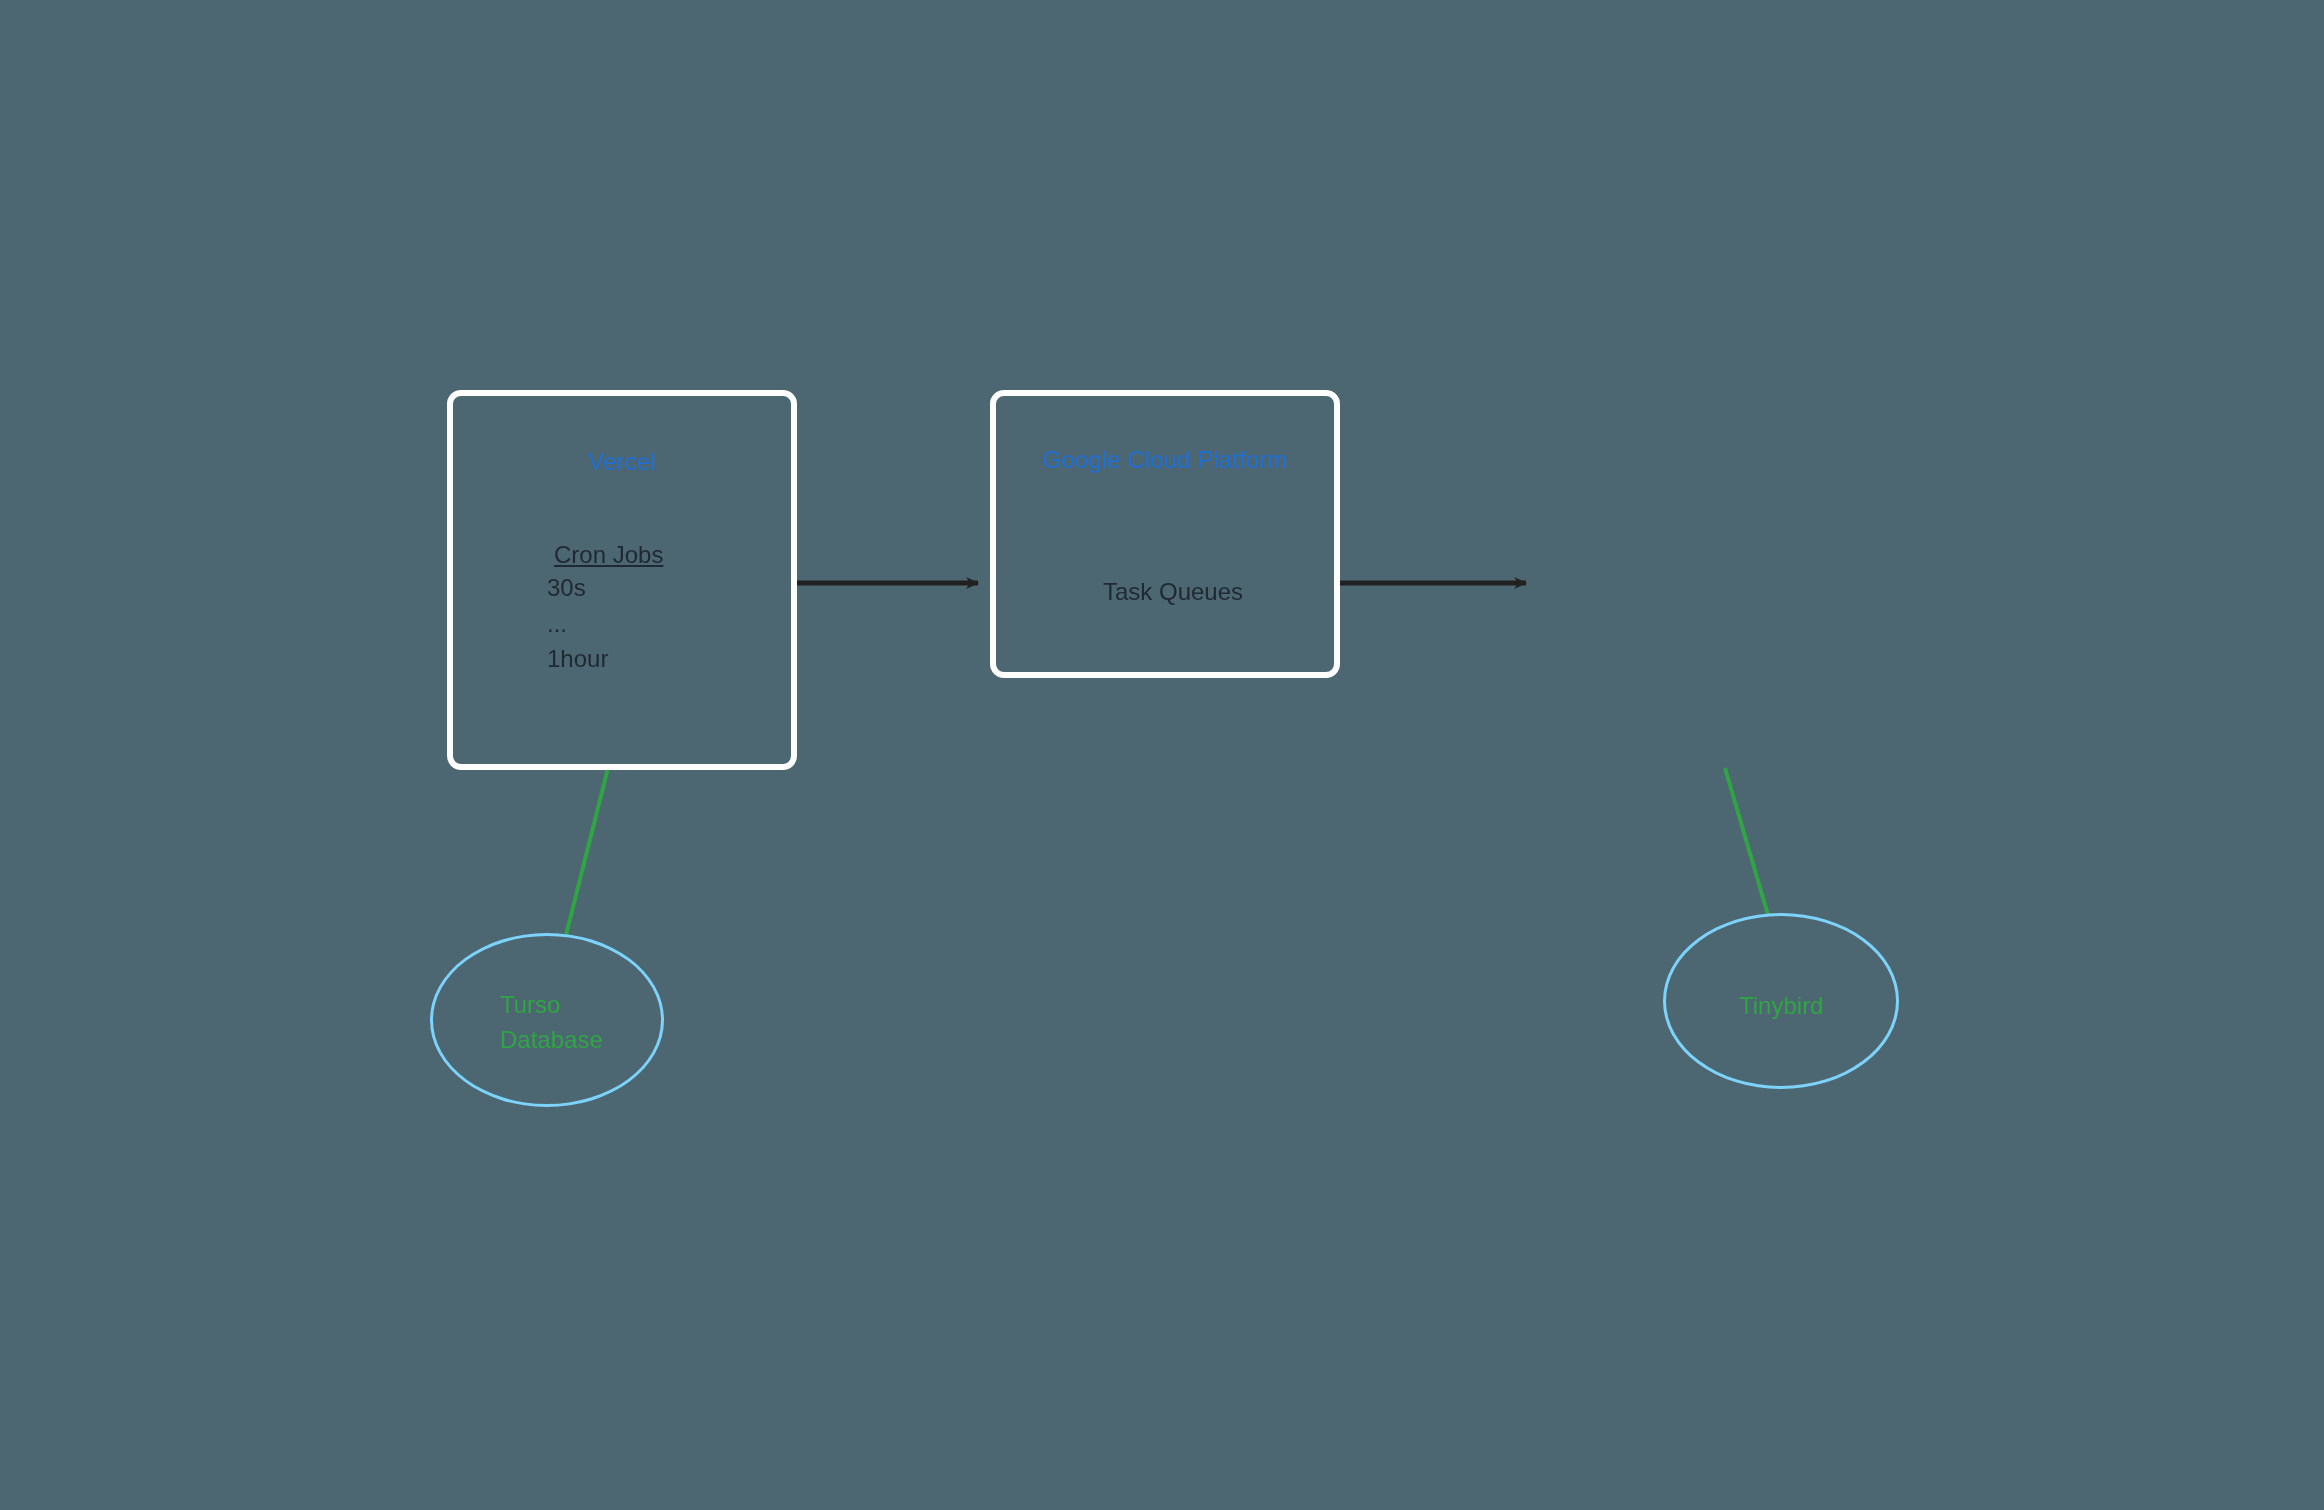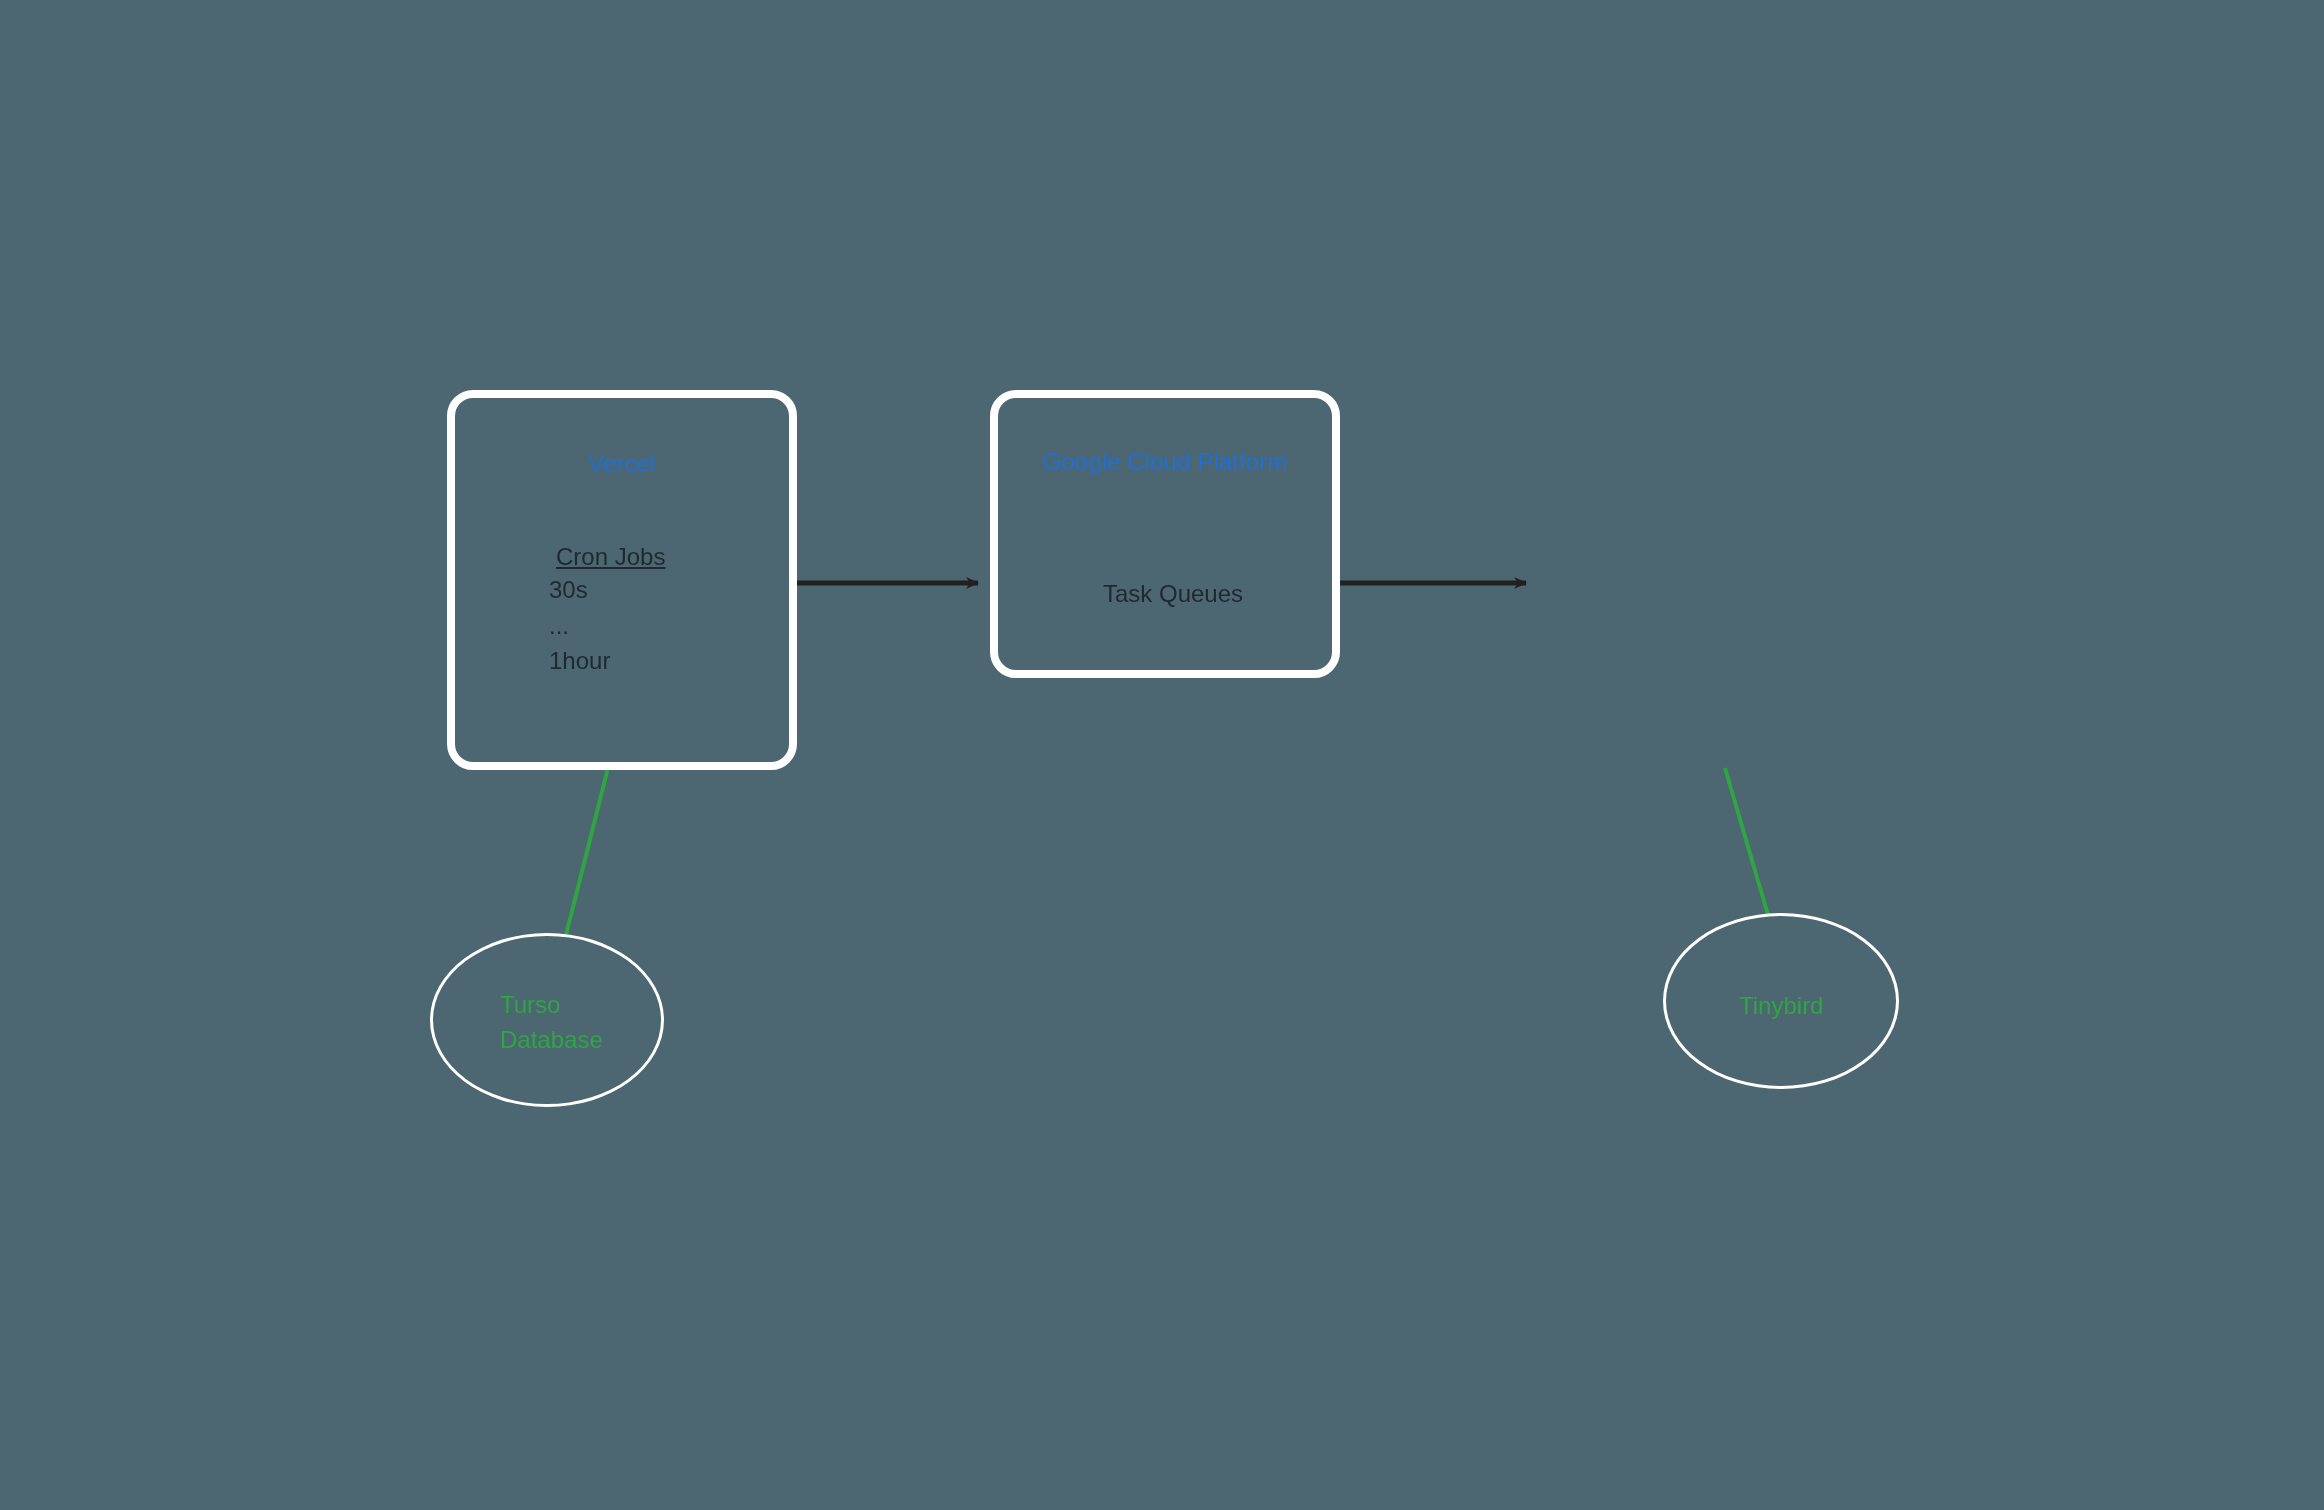--- a/index.html
+++ b/index.html
@@ -27,22 +27,22 @@
     left: 0;
     top: 0;
     width: 2324px;
     height: 1510px;
     overflow: visible;
   }
   
   .group-box {
     position: absolute;
     box-sizing: border-box;
-    border: 8px solid #ffffff;
-    border-radius: 26px;
+    border: 6px solid #ffffff;
+    border-radius: 14px;
     background: transparent;
   }
   .group-title {
     position: absolute;
     left: 0;
     right: 0;
     text-align: center;
     color: #1f6fd8;
     font-size: 24px;
     font-weight: 400;
@@ -59,21 +59,21 @@
   }
   .node-text.centered {
     text-align: center;
     left: 0;
     right: 0;
   }
   
   .db-ellipse {
     position: absolute;
     box-sizing: border-box;
-    border: 3px solid #ffffff;
+    border: 3px solid #7dd3fc;
     border-radius: 50%;
     background: transparent;
   }
   .db-label {
     position: absolute;
     color: #2fa544;
     font-size: 24px;
     line-height: 1.45;
     white-space: pre-line;
   }

